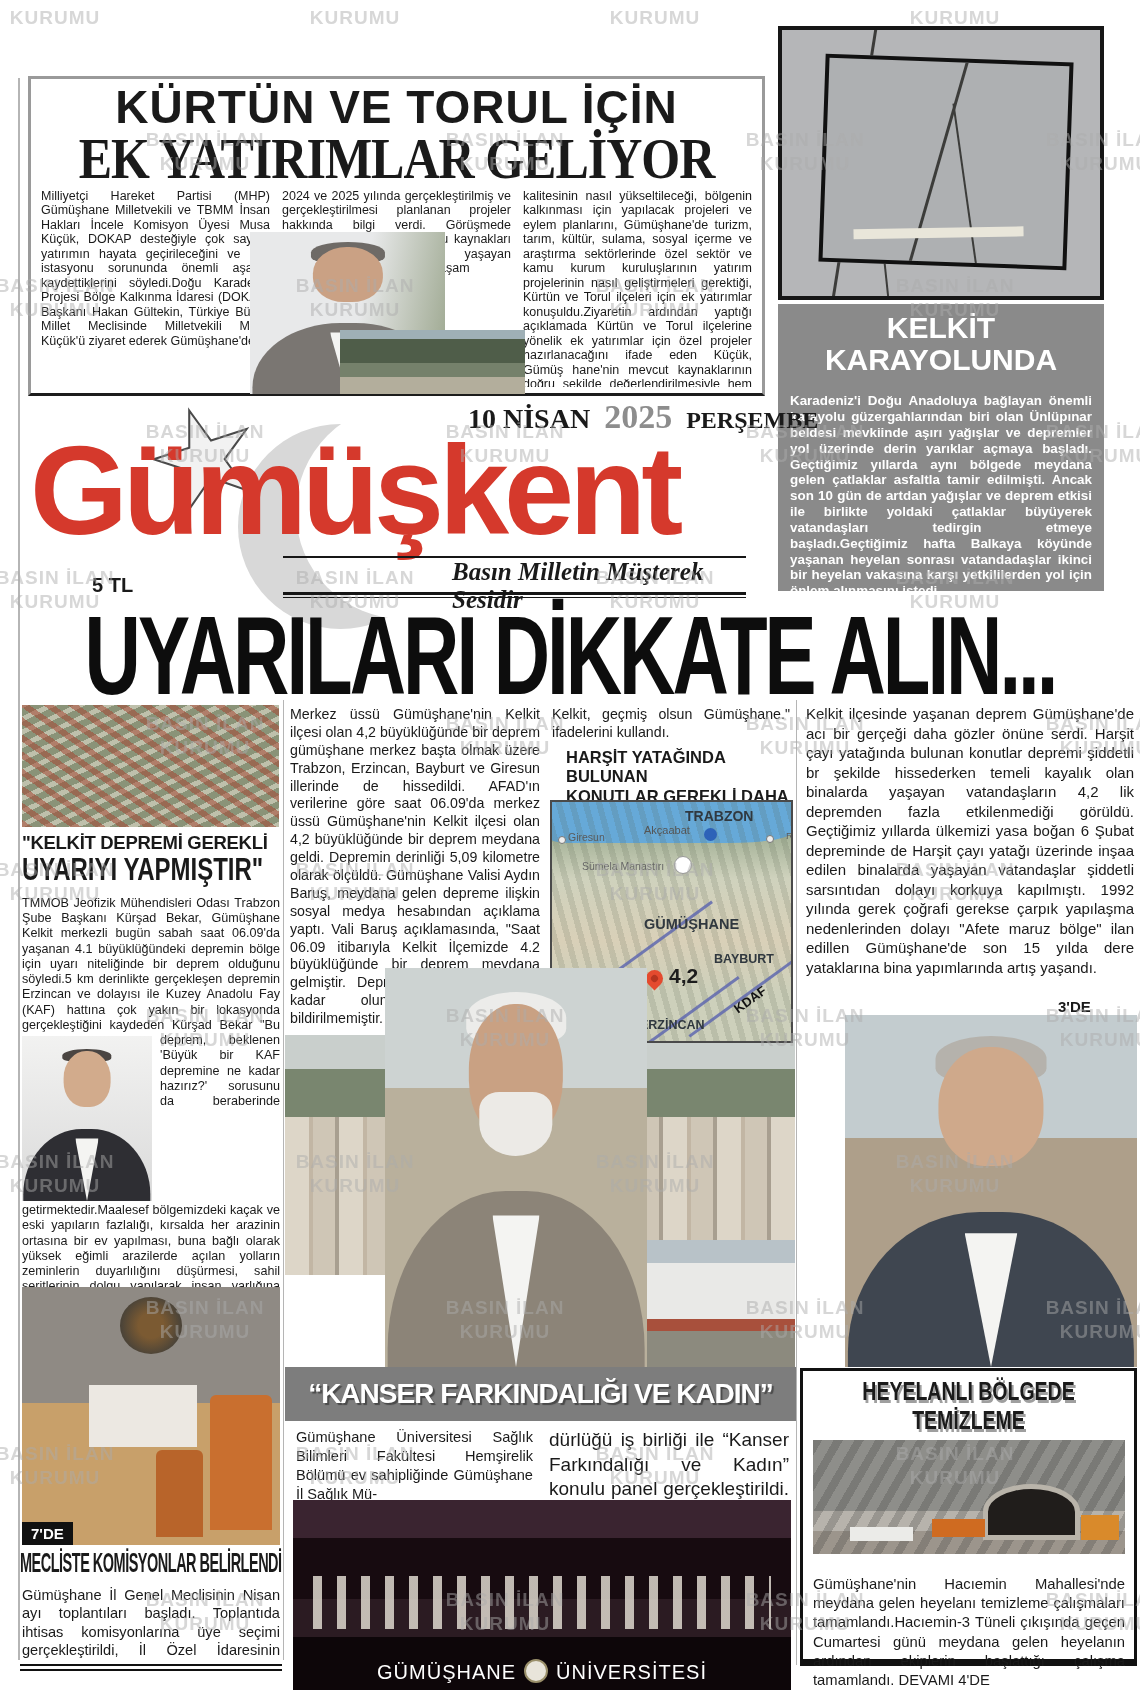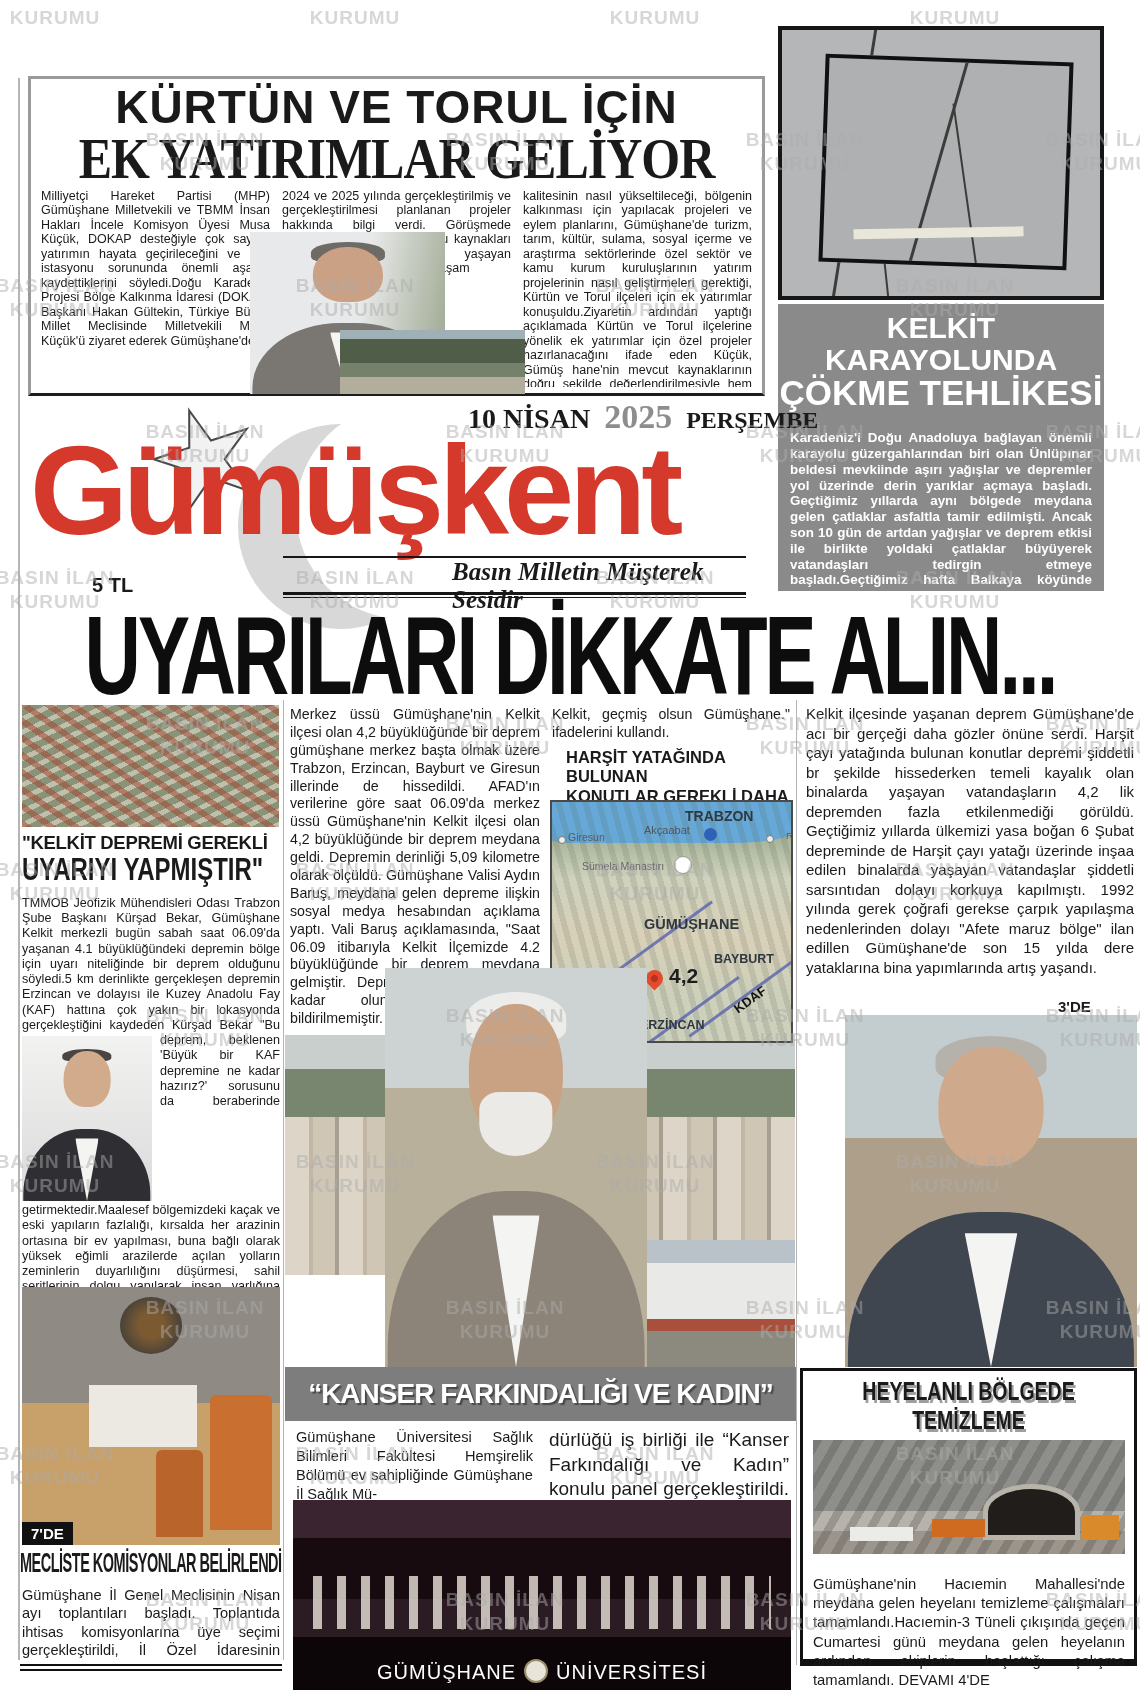--- a/index.html
+++ b/index.html
@@ -171,21 +171,20 @@
     <div style="position:absolute;left:40px;top:28px;width:240px;height:200px;border:4px solid #111;
                 transform:rotate(2deg);background:#aeb0b2;overflow:hidden;">
       <div class="crackline" style="left:110px;top:-10px;width:3px;height:230px;transform:rotate(14deg);"></div>
       <div class="crackline" style="left:140px;top:40px;width:2px;height:180px;transform:rotate(-10deg);"></div>
       <div style="position:absolute;left:30px;bottom:24px;width:170px;height:10px;background:#e9e6da;transform:rotate(-3deg);"></div>
     </div>
   </div>
 
   <aside class="sidebar">
     <div class="t1">KELKİT KARAYOLUNDA</div>
-    <div class="t2">ÇÖKME TEHLİKESİ</div>
     <p class="bd">Karadeniz'i Doğu Anadoluya bağlayan önemli karayolu güzergahlarından biri olan Ünlüpınar beldesi mevkiinde aşırı yağışlar ve depremler yol üzerinde derin yarıklar açmaya başladı. Geçtiğimiz yıllarda aynı bölgede meydana gelen çatlaklar asfaltla tamir edilmişti. Ancak son 10 gün de artdan yağışlar  ve deprem etkisi ile birlikte yoldaki çatlaklar büyüyerek vatandaşları tedirgin etmeye başladı.Geçtiğimiz hafta  Balkaya köyünde yaşanan heyelan sonrası vatandadaşlar ikinci bir heyelan vakasına karşı yetkililerden yol için önlem alınmasını istedi.</p>
   </aside>
 
   <div class="dateline">
     <span class="dd">10 NİSAN</span>
     <span class="dy">2025</span>
     <span class="dw">PERŞEMBE</span>
   </div>
   <div class="crescent-a"></div>
   <div class="crescent-b"></div>

